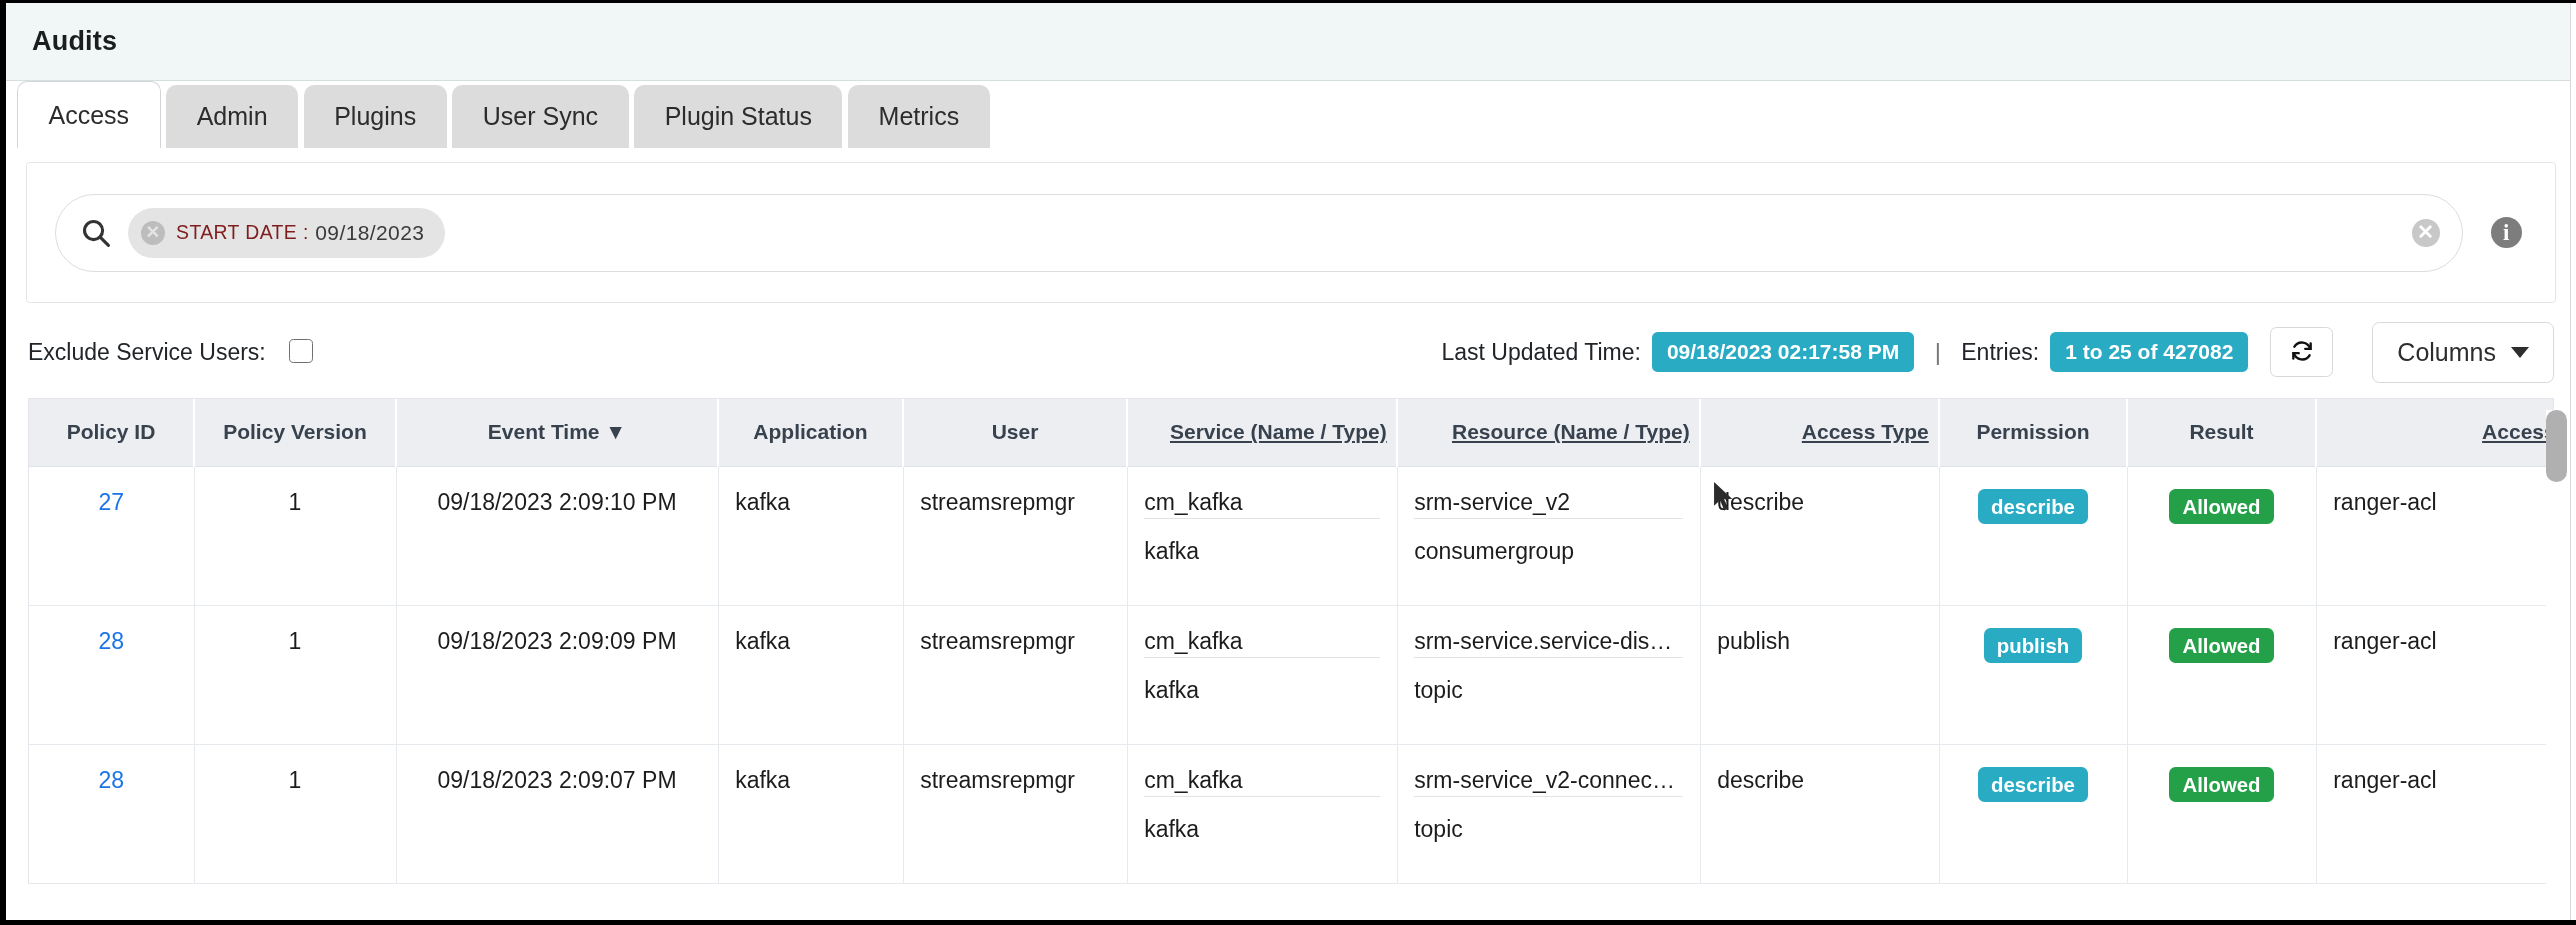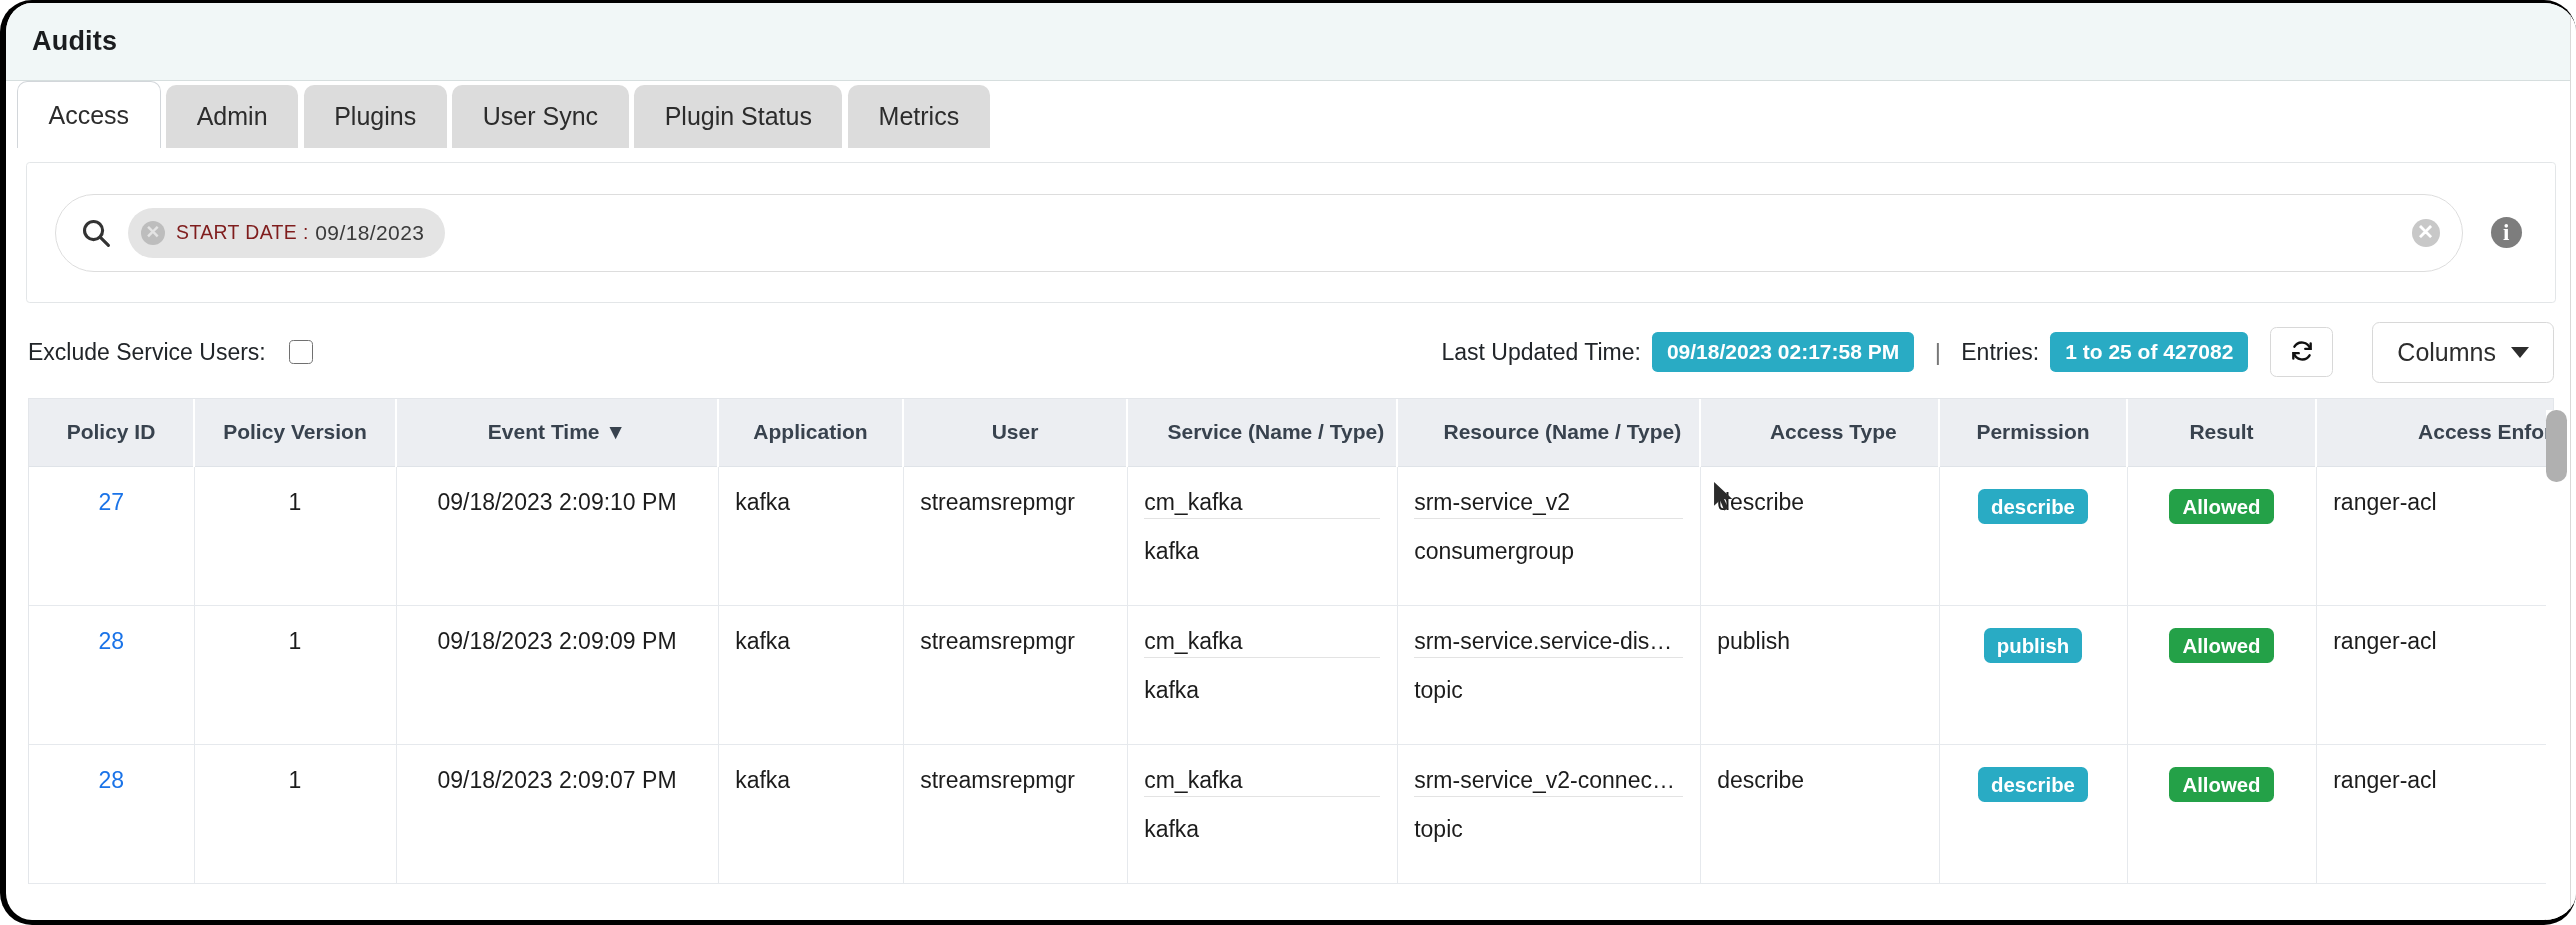--- a/index.html
+++ b/index.html
@@ -11,21 +11,20 @@
     font-family: "Liberation Sans", sans-serif;
   }
   #page {
     position: relative;
     width: 2576px; height: 925px;
     background: #ffffff;
     border-left: 6.5px solid #000000;
     border-top: 3.7px solid #000000;
     border-bottom: 5.6px solid #000000;
     overflow: hidden;
-    border-radius: 32px;
   }
   
   .page-header {
     height: 78px;
     background: #f1f7f7;
     border-bottom: 1.9px solid #d6dede;
     display: flex; align-items: center;
     padding-left: 26px;
   }
   .page-title {
@@ -120,21 +119,21 @@
     flex: 0 0 auto;
     cursor: pointer;
   }
   
   .controls {
     display: flex; align-items: center;
     margin: 16.7px 22px 0 22px;
     height: 65px;
   }
   .exclude {
-    display: flex; align-items: center;
+    display: flex; 
     font-size: 23px; color: #212529; gap: 12px;
   }
   .exclude-box {
     width: 24px; height: 24px;
     border: 1.9px solid #707070;
     border-radius: 4.6px;
     margin-left: 11px;
     background: #fff;
     cursor: pointer;
   }
@@ -199,21 +198,21 @@
     font-weight: bold;
     height: 68px;
     border-right: 2.8px solid #ffffff;
     border-bottom: 0.9px solid #dfe3e8;
     text-align: center;
     padding: 0 9.3px;
     white-space: nowrap;
     overflow: hidden;
     cursor: pointer;
   }
-  table.audit th.left { text-align: center; padding-left: 37px; }
+  table.audit th.left { text-align: right; padding-left: 37px; text-decoration: underline; }
   table.audit td {
     border-right: 0.9px solid #e6e9ed;
     border-bottom: 1.9px solid #e6e9ed;
     font-size: 23px;
     color: #1c1c1c;
     height: 139px;
     vertical-align: top;
     padding: 22px 16.7px 0 16.7px;
     overflow: hidden;
   }

